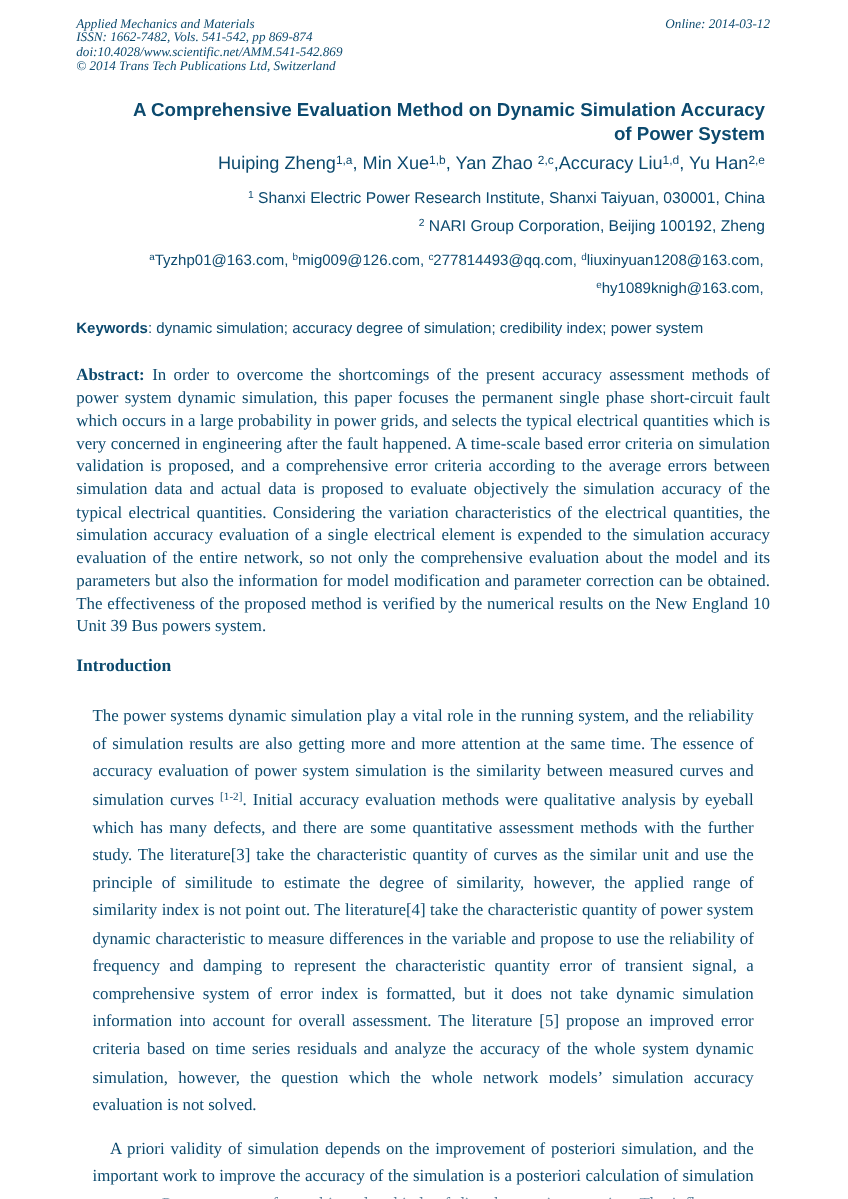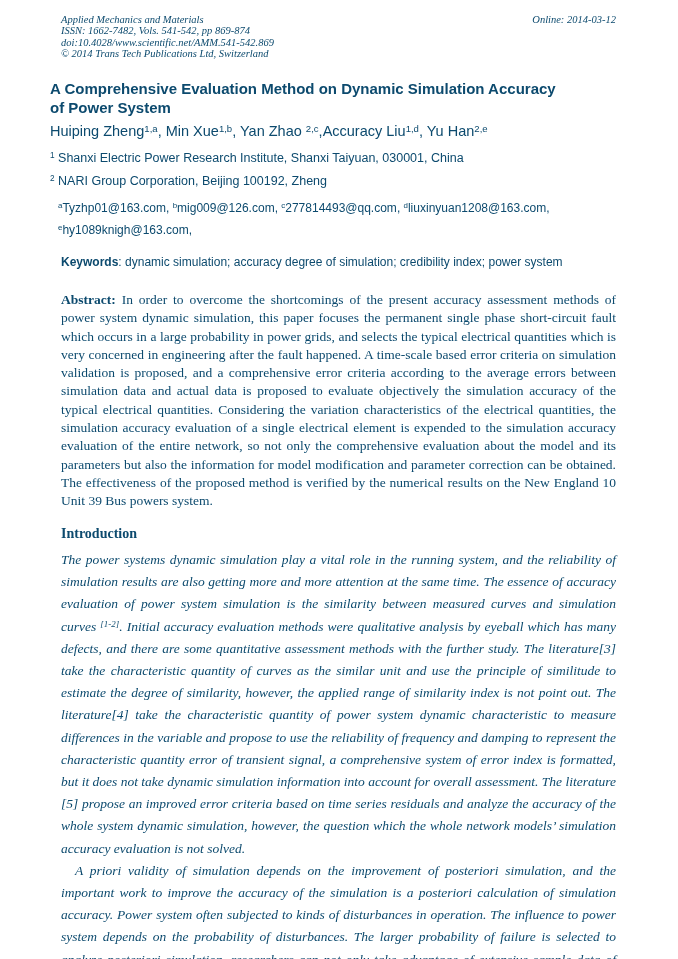--- a/index.html
+++ b/index.html
@@ -24,22 +24,22 @@
     font-size: 10.5px;
     line-height: 11.3px;
     font-family: "Liberation Serif", serif;
   }
   .hdr-left div { white-space: nowrap; }
   .hdr-right { white-space: nowrap; }
 
   
   .front {
     position: absolute;
-    top: 79px; left: 50px; right: 52px;
-    text-align: left;
+    top: 79px; left: 50px; right: 66px;
+    text-align: right;
     font-family: "Liberation Sans", sans-serif;
   }
   .title {
     font-weight: bold;
     font-size: 15px;
     line-height: 19px;
   }
   .authors {
     margin-top: 5px;
     font-size: 14.5px;
@@ -88,21 +88,21 @@
     font-size: 14px;
     font-weight: bold;
   }
   .body-text {
     position: absolute;
     top: 549px; left: 61px; right: 62px;
     font-size: 13.5px;
     line-height: 22.2px;
     text-align: justify;
   }
-  .body-text p { margin: 0; padding: 0; font-style: italic; }
+  .body-text p { margin: 13px; padding: 0; }
   .body-text p.indent { text-indent: 14px; }
 </style>
 </head>
 <body>
 
 <div class="page">
 
   <div class="hdr">
     <div class="hdr-left">
       <div>Applied Mechanics and Materials</div>

